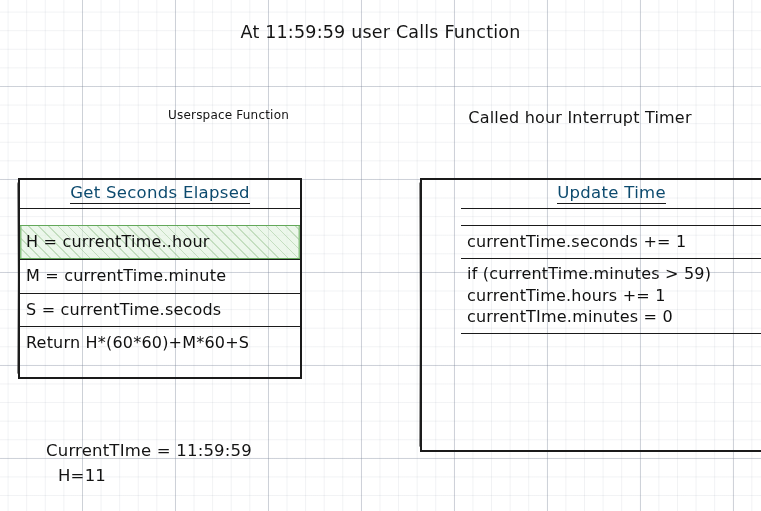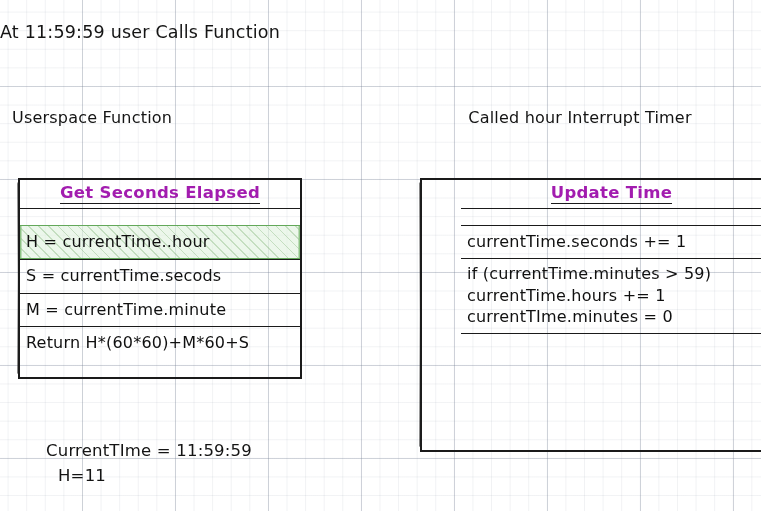--- a/index.html
+++ b/index.html
@@ -37,31 +37,31 @@
     font-family: "DejaVu Sans", sans-serif;
     color: #101010;
     letter-spacing: 0.2px;
   }
 
   
   #page-title {
     position: absolute;
     left: 0; right: 0;
     top: 22px;
-    text-align: left;
+    text-align: center;
     font-size: 17.5px;
     color: #141414;
   }
   #subtitle-left {
     position: absolute;
-    left: 12px;
+    left: 4px;
     width: 285px;
     top: 108px;
-    text-align: left;
-    font-size: 16px;
+    text-align: right;
+    font-size: 12px;
     color: #141414;
   }
   #subtitle-right {
     position: absolute;
     left: 420px;
     width: 320px;
     top: 108px;
     text-align: center;
     font-size: 16px;
     color: #141414;
@@ -84,22 +84,22 @@
     border-radius: 2px;
   }
 
   #flow-box-left  { left: 18px;  top: 178px; width: 284px; height: 201px; }
   #flow-box-right { left: 420px; top: 178px; width: 344px; height: 274px; padding-left: 39px; }
 
   .box-header {
     position: relative;
     text-align: center;
     font-size: 16.5px;
-    font-weight: 700;
-    color: #a21caf;
+    font-weight: 400;
+    color: #0c4a6e;
     padding: 3px 0 4px 0;
     border-bottom: 1.8px solid #1a1a1a;
     letter-spacing: 0.3px;
   }
   .box-header .underline-text {
     display: inline-block;
     border-bottom: 1.6px solid #1a1a1a;
     padding-bottom: 0px;
     line-height: 1.15;
   }
@@ -170,22 +170,22 @@
 
 <div class="hand" id="subtitle-left">Userspace Function</div>
 <div class="hand" id="subtitle-right">Called hour Interrupt Timer</div>
 
 <div class="sketch-box" id="flow-box-left">
   <div class="box-header hand">
     <span class="underline-text">Get Seconds Elapsed</span>
   </div>
   <div class="row row-spacer hand"></div>
   <div class="row row-highlight hand">H = currentTime..hour</div>
+  <div class="row hand">M = currentTime.minute</div>
   <div class="row hand">S = currentTime.secods</div>
-  <div class="row hand">M = currentTime.minute</div>
   <div class="row hand">Return H*(60*60)+M*60+S</div>
 </div>
 
 <div class="sketch-box" id="flow-box-right">
   <div class="box-header hand">
     <span class="underline-text">Update Time</span>
   </div>
   <div class="row row-spacer hand"></div>
   <div class="row hand">
     <span class="line">currentTime.seconds += 1</span>

